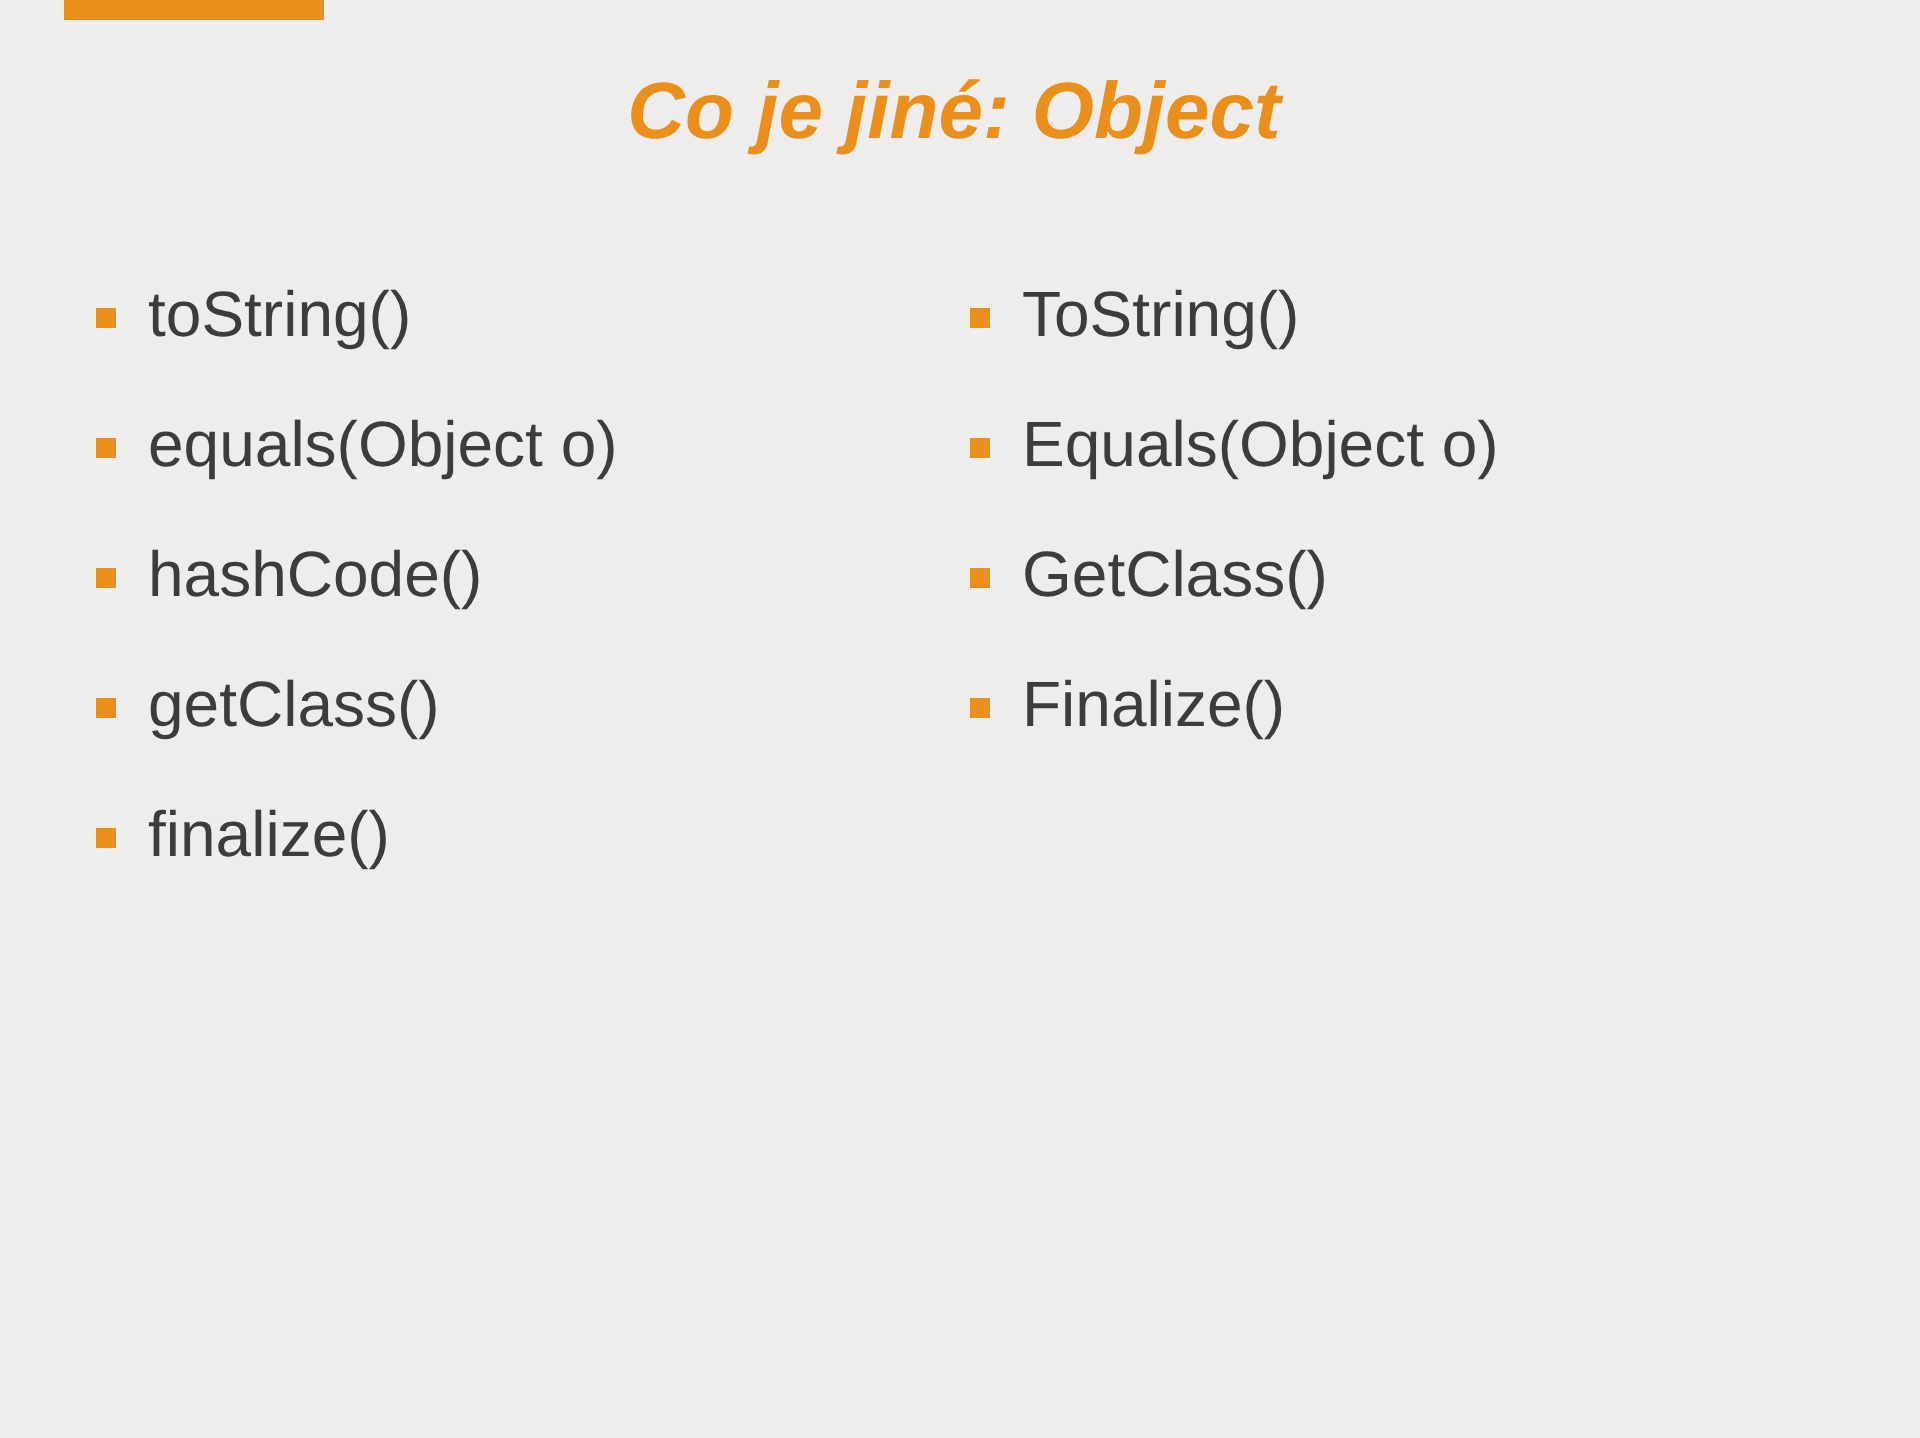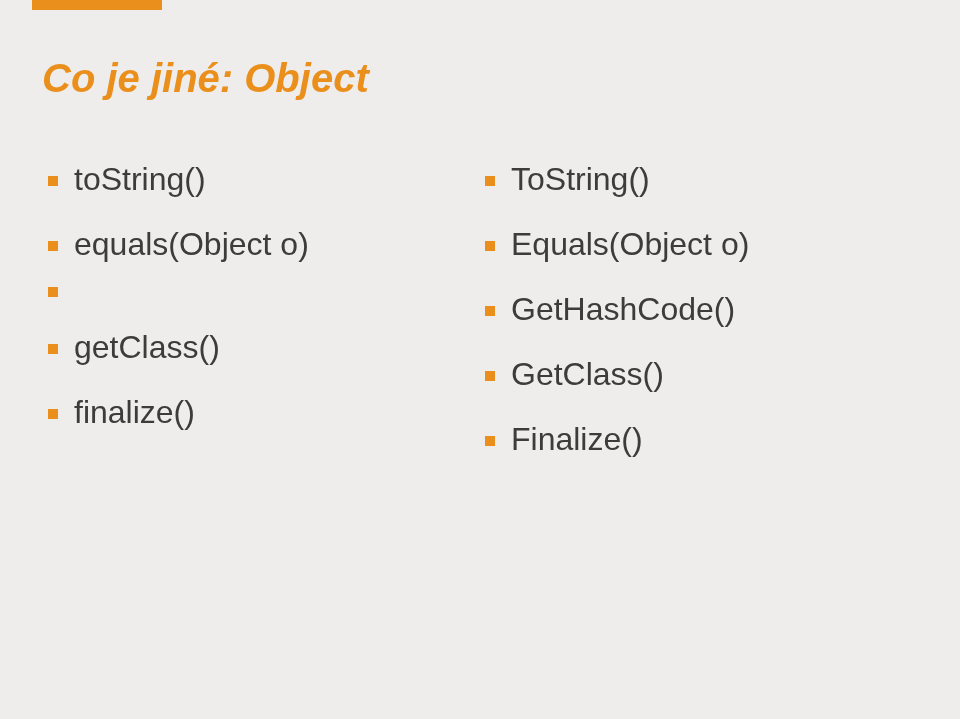--- a/index.html
+++ b/index.html
@@ -12,21 +12,22 @@
   }
   .accent-bar {
     position: absolute;
     top: 0;
     left: 32px;
     width: 130px;
     height: 10px;
     background: #ea8f1b;
   }
   .slide {
-    padding: 56px 48px 0 48px;
+    padding: 34px 48px 0 48px;
+    text-align: center;
   }
   .title {
     font-size: 40px;
     font-weight: bold;
     font-style: italic;
     color: #ea8f1b;
     margin-bottom: 60px;
     margin-left: -6px;
   }
   .columns {
@@ -67,20 +68,21 @@
       <div class="item">
         <div class="bullet"></div>
         <span class="text">toString()</span>
       </div>
       <div class="item">
         <div class="bullet"></div>
         <span class="text">equals(Object o)</span>
       </div>
       <div class="item">
         <div class="bullet"></div>
+        <span class="text">hashCode()</span>
       </div>
       <div class="item">
         <div class="bullet"></div>
         <span class="text">getClass()</span>
       </div>
       <div class="item">
         <div class="bullet"></div>
         <span class="text">finalize()</span>
       </div>
     </div>
@@ -89,24 +91,20 @@
       <div class="item">
         <div class="bullet"></div>
         <span class="text">ToString()</span>
       </div>
       <div class="item">
         <div class="bullet"></div>
         <span class="text">Equals(Object o)</span>
       </div>
       <div class="item">
         <div class="bullet"></div>
-        <span class="text">GetHashCode()</span>
-      </div>
-      <div class="item">
-        <div class="bullet"></div>
         <span class="text">GetClass()</span>
       </div>
       <div class="item">
         <div class="bullet"></div>
         <span class="text">Finalize()</span>
       </div>
     </div>
   </div>
 </div>
 

